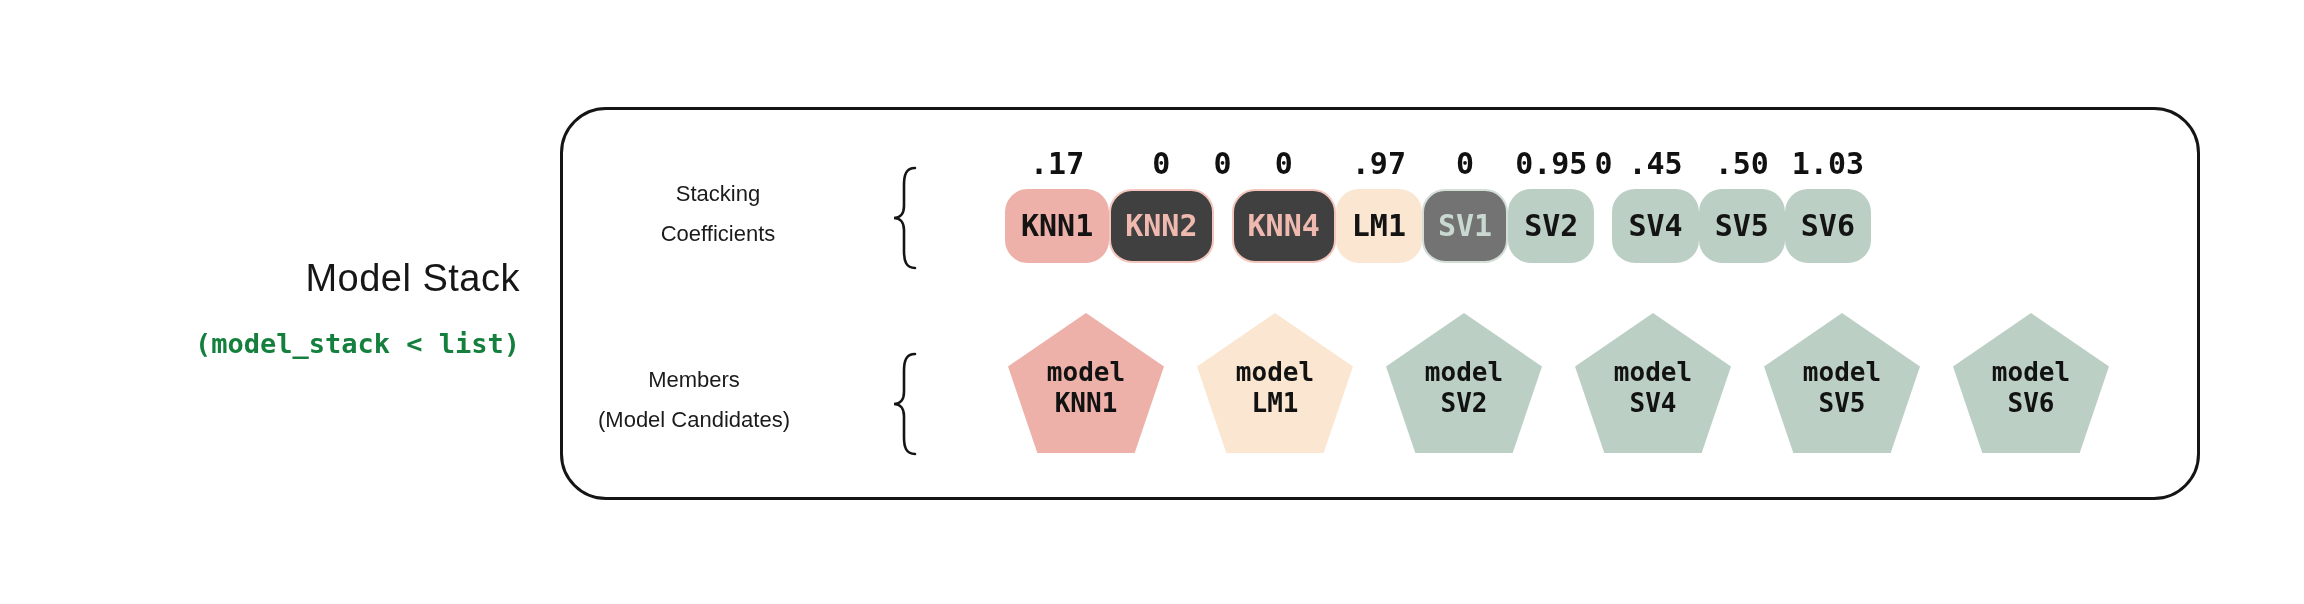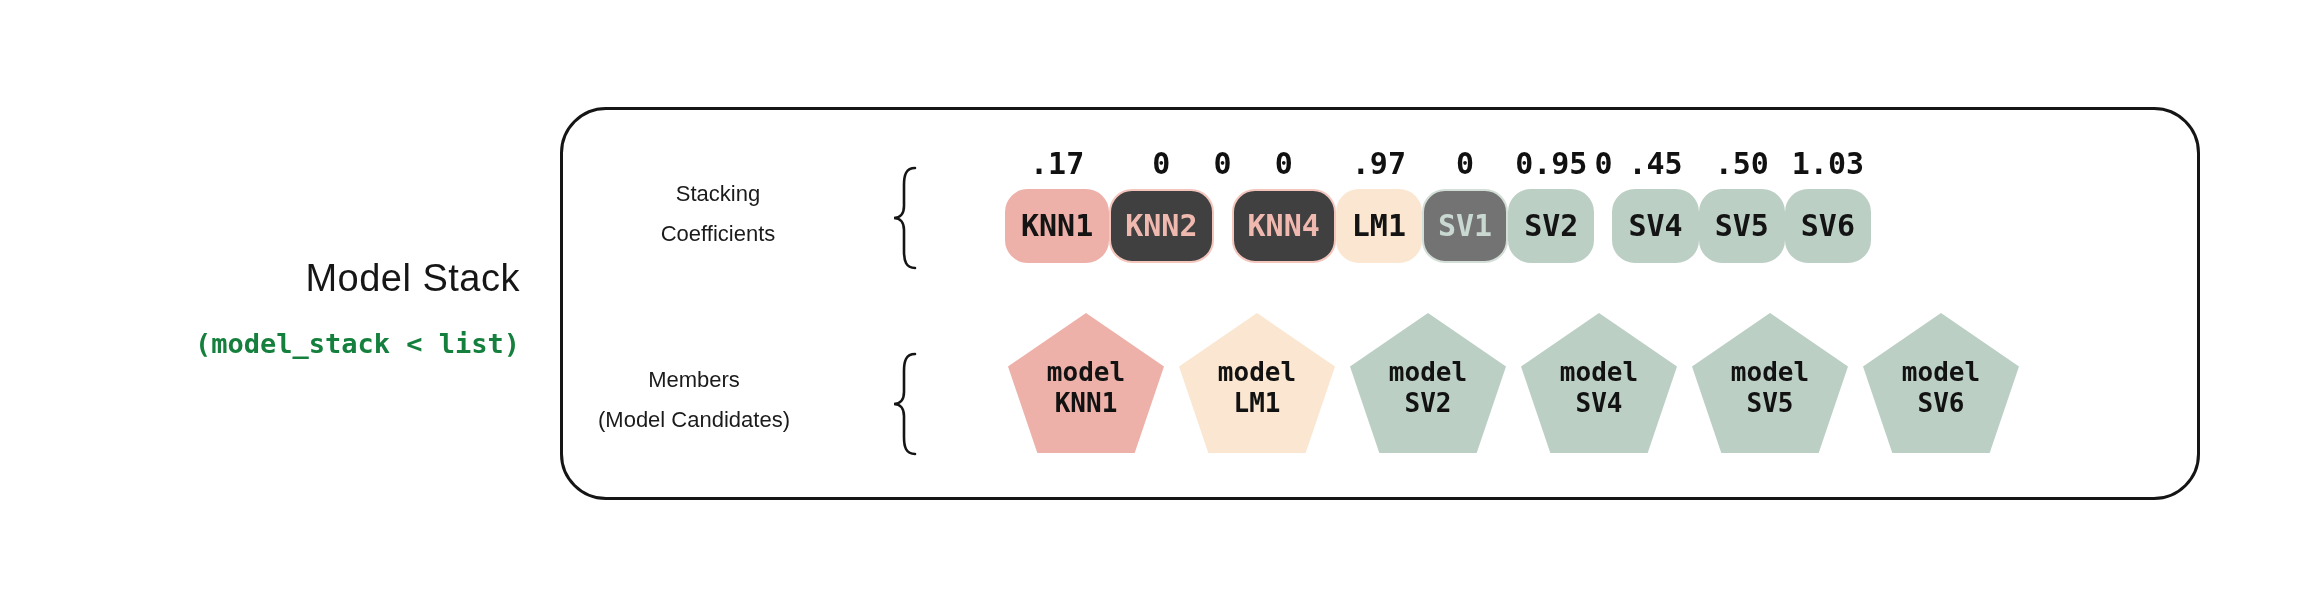--- a/index.html
+++ b/index.html
@@ -44,21 +44,21 @@
     padding:20px 14px;border-radius:23px;border:2px solid transparent;
     box-sizing:border-box;white-space:nowrap;
   }
   .chip.pink-filled  {background:var(--pink-fill);  color:#141414;border-color:var(--pink-fill);}
   .chip.pink-outline {background:#404040;           color:var(--pink-text); border-color:var(--pink-line);}
   .chip.peach-filled {background:var(--peach-fill); color:#141414;border-color:var(--peach-fill);}
   .chip.green-filled {background:var(--green-fill); color:#141414;border-color:var(--green-fill);}
   .chip.green-outline{background:#737373;           color:var(--green-text);border-color:var(--green-line);}
 
   
-  .member-row{position:absolute;left:1008px;top:313px;display:flex;gap:15px;}
+  .member-row{position:absolute;left:1008px;top:313px;display:flex;gap:33px;}
   .pent{
     width:156px;height:140px;
     clip-path:polygon(50% 0%,100% 38.2%,81.2% 100%,18.8% 100%,0% 38.2%);
     display:flex;flex-direction:column;align-items:center;justify-content:center;
     padding-top:10px;box-sizing:border-box;
   }
   .pent.pink {background:var(--pink-fill);}
   .pent.peach{background:var(--peach-fill);}
   .pent.green{background:var(--green-fill);}
   .pent-line{font-size:26px;line-height:31px;font-weight:bold;color:#121212;white-space:nowrap;}

